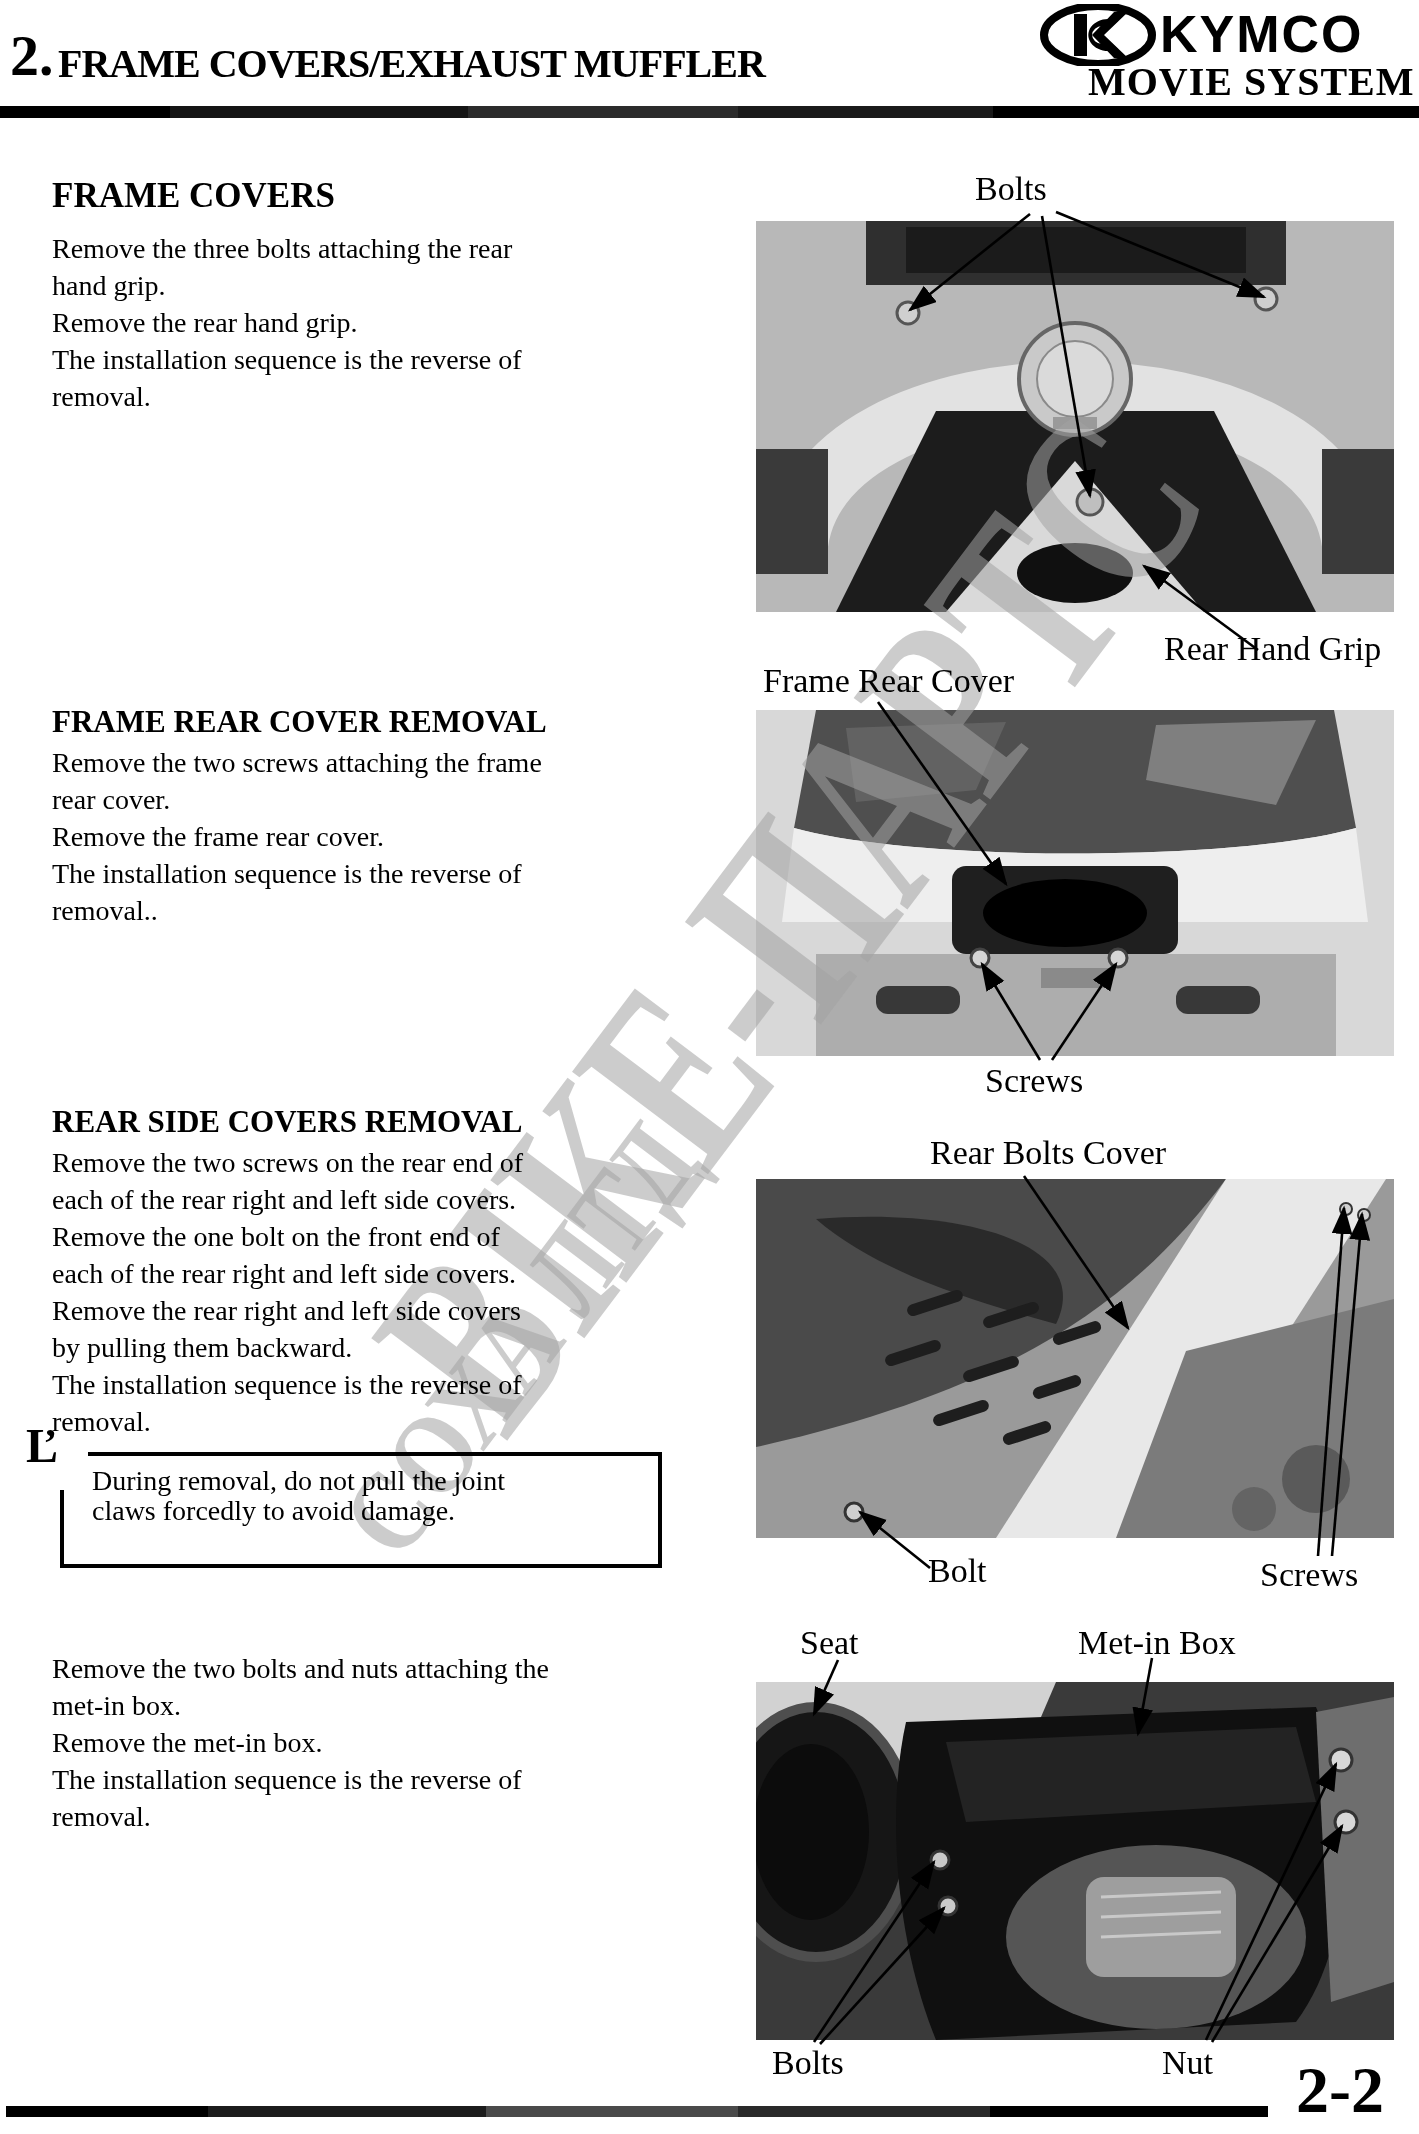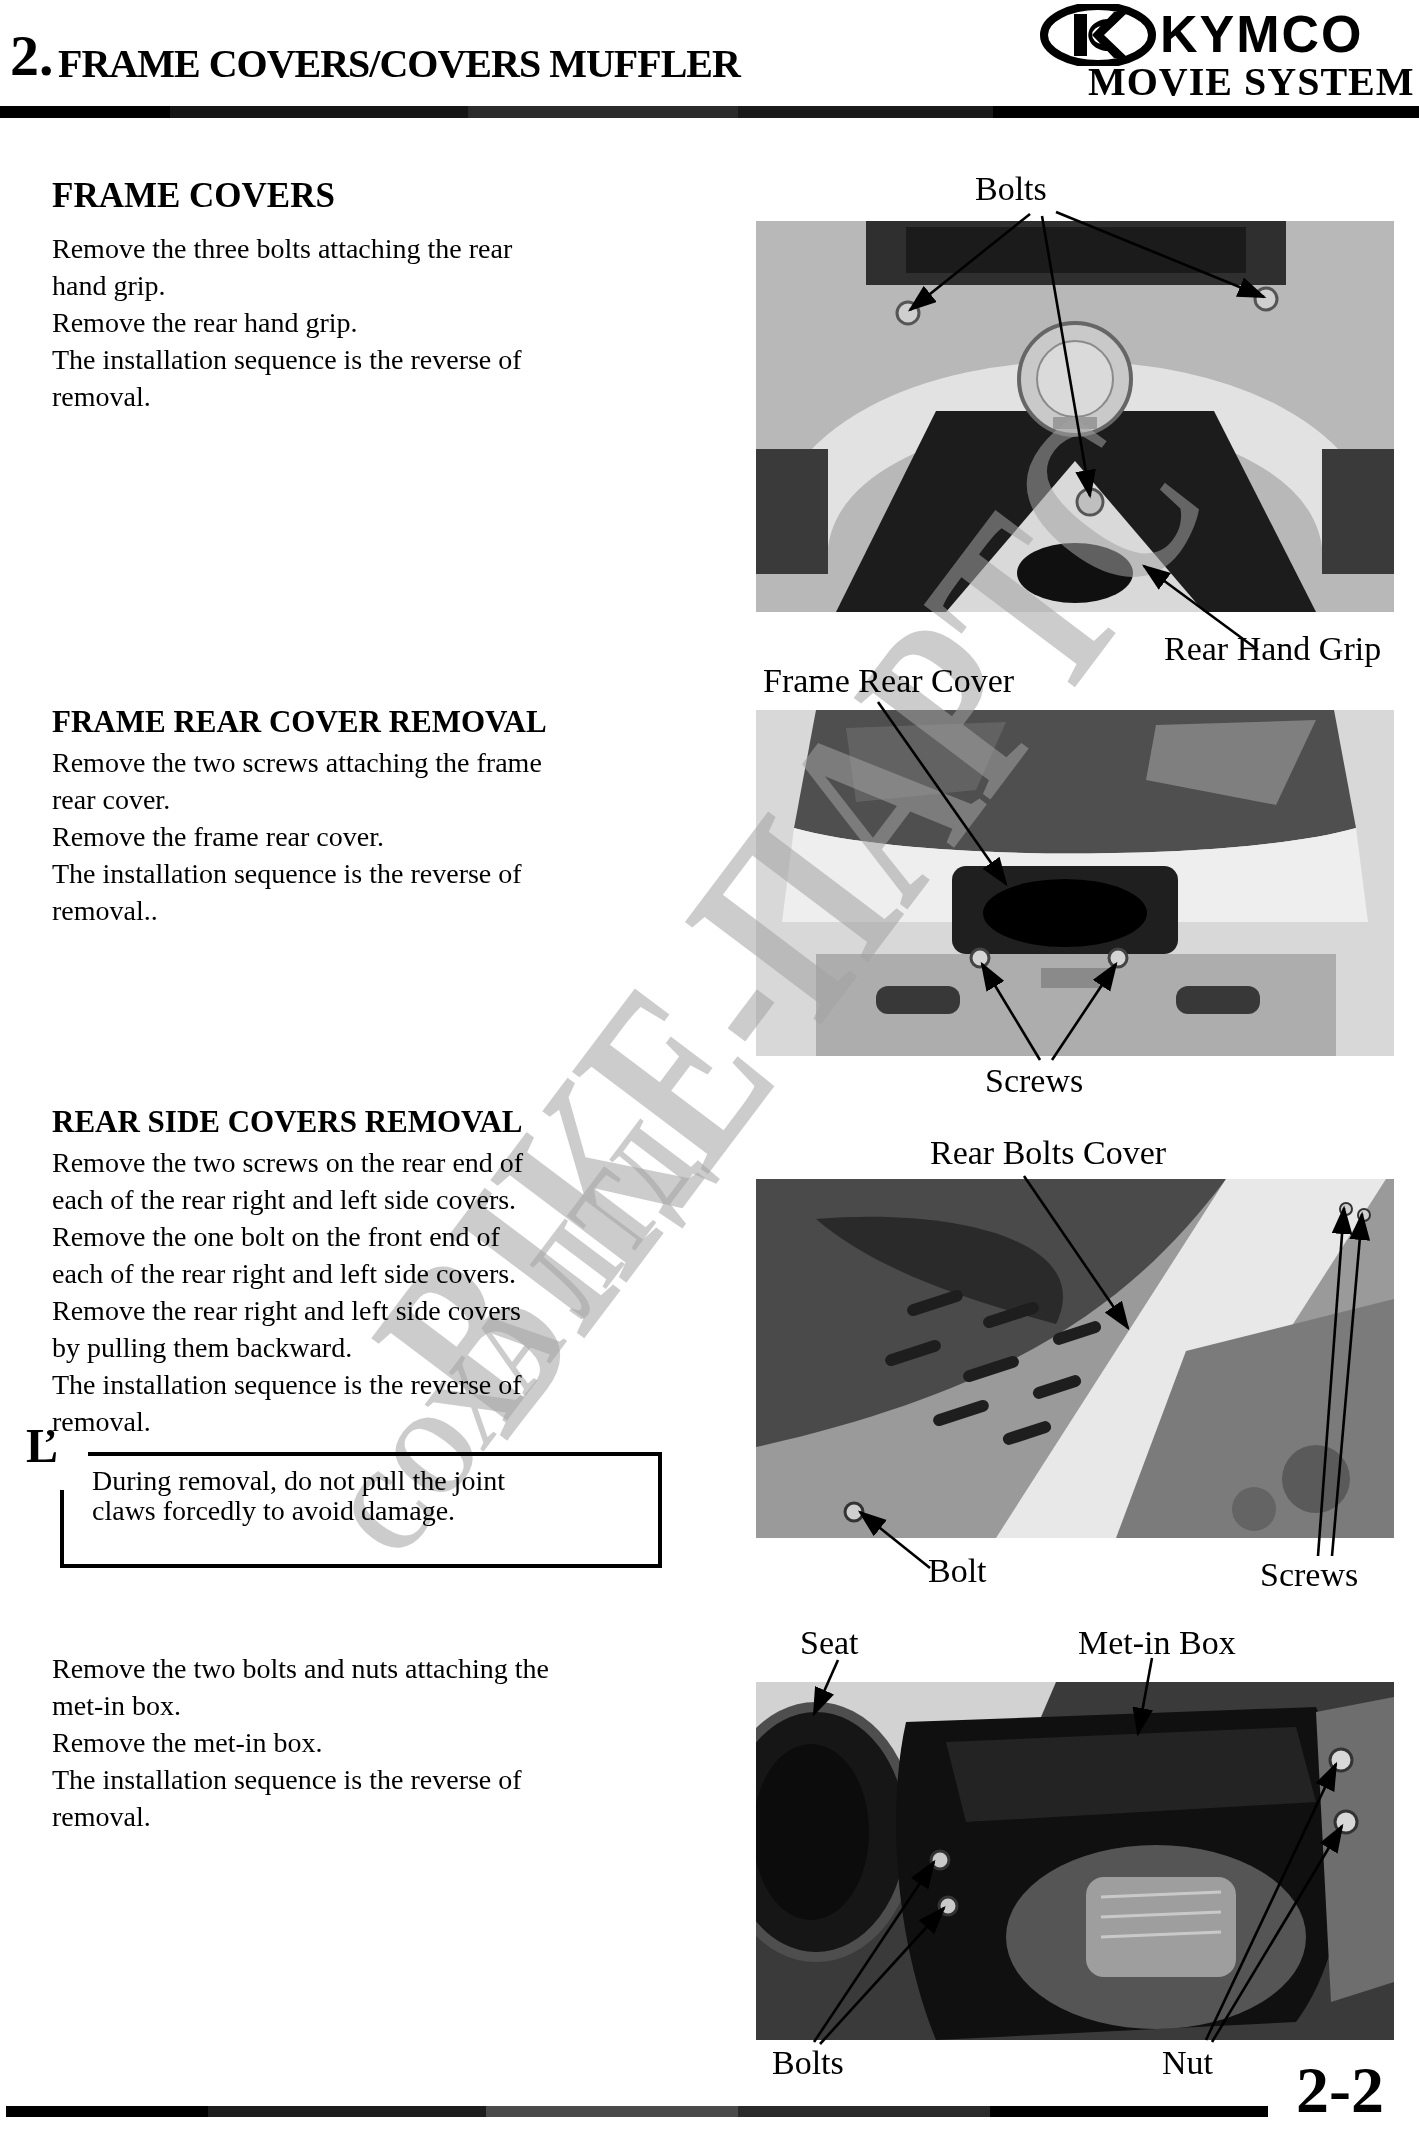--- a/index.html
+++ b/index.html
@@ -60,21 +60,21 @@
   .bottom-rule{position:absolute;left:6px;top:2106px;width:1262px;height:11px;z-index:5;
     background:linear-gradient(90deg,#000 0%,#000 16%,#1c1c1c 16%,#1c1c1c 38%,#4a4a4a 38%,#4a4a4a 58%,#2a2a2a 58%,#2a2a2a 78%,#000 78%,#000 100%);}
   .page-num{position:absolute;left:1296px;top:2052px;font-size:66px;font-weight:bold;z-index:5;}
 </style>
 </head>
 <body>
 
 <div id="page">
 
   <div class="h-num">2.</div>
-  <div class="h-title">FRAME COVERS/COVERS MUFFLER</div>
+  <div class="h-title">FRAME COVERS/EXHAUST MUFFLER</div>
 
   <div class="logo-box">
     <svg viewBox="0 0 116 62">
       <ellipse cx="58" cy="31" rx="54" ry="29" fill="none" stroke="#000" stroke-width="8"></ellipse>
       <rect x="34" y="10" width="13" height="42" fill="#000"></rect>
       <path d="M52 31 L74 8 L88 8 L64 31 L88 54 L74 54 Z" fill="#000"></path>
       <path d="M78 17 A20 16 0 1 0 78 45 L70 38 A11 9 0 1 1 70 24 Z" fill="#000"></path>
     </svg>
   </div>
   <div class="brand">KYMCO</div>

